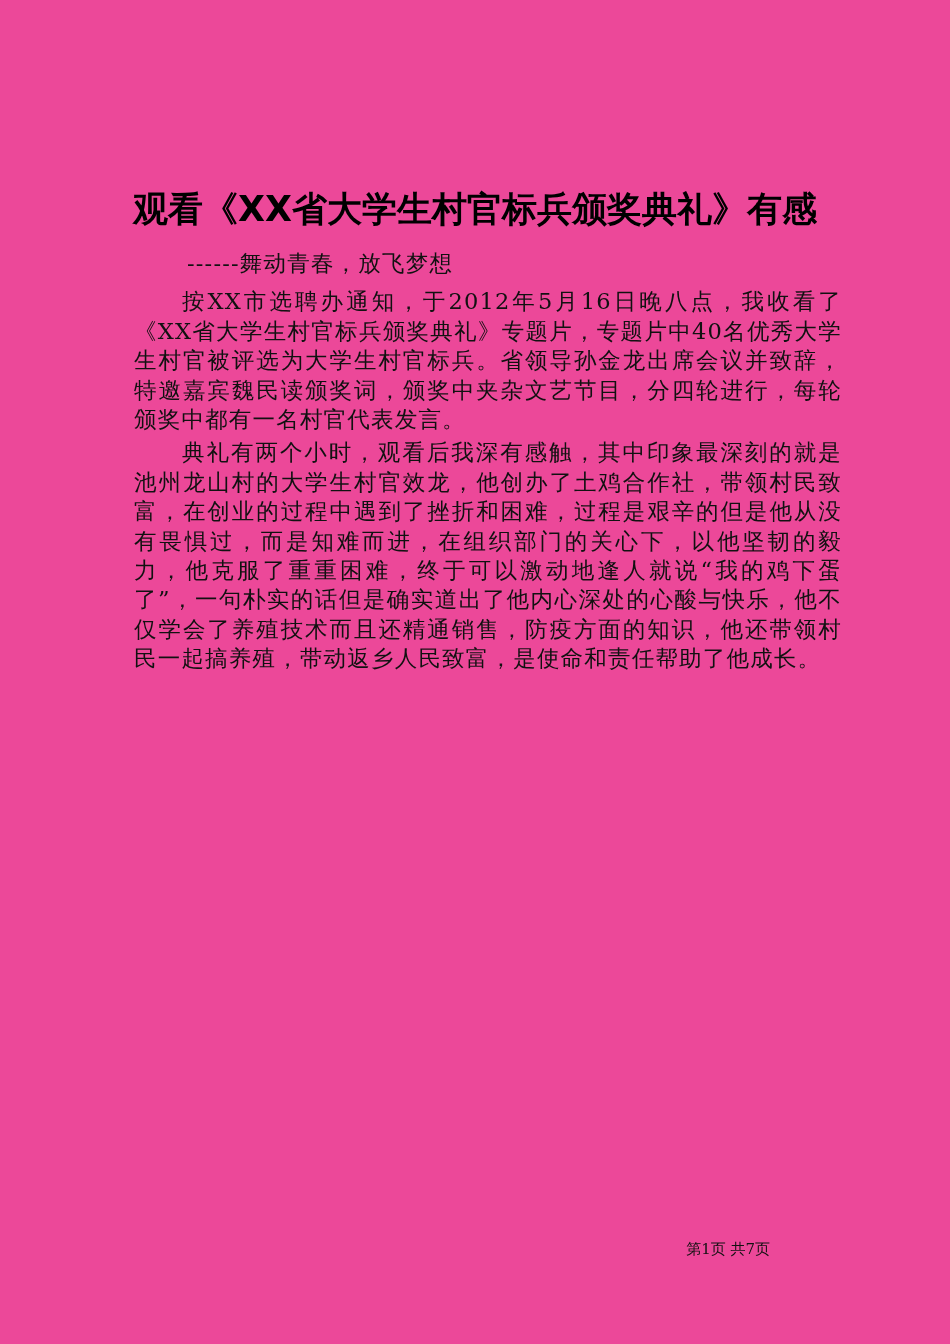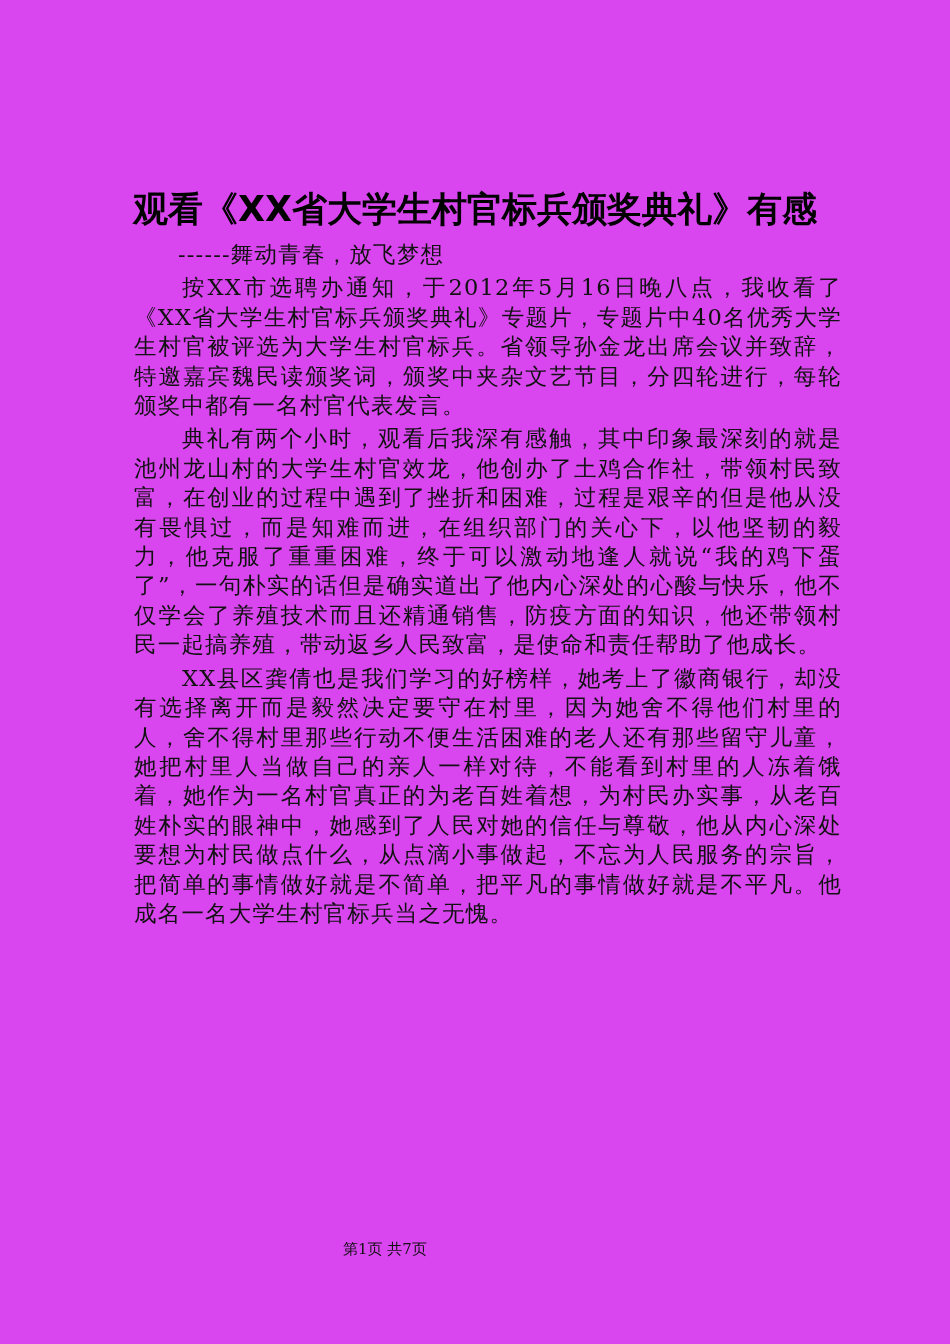--- a/index.html
+++ b/index.html
@@ -1,40 +1,39 @@
 <!DOCTYPE html>
 <html><head>
 <meta charset="utf-8">
 <style>
   html, body { margin: 0; padding: 0; background: #ffffff; }
   body { width: 950px; height: 1344px; position: relative; overflow: hidden; }
-  .page { position: absolute; left: 0; top: 0; width: 950px; height: 1344px; background: #d946ef; }
+  .page { position: absolute; left: 0; top: 0; width: 950px; height: 1344px; background: #ec4899; }
   .title {
     position: absolute; left: 0; width: 950px; top: 184px;
     text-align: center; font-family: "DejaVu Sans", sans-serif;
     font-size: 35px; font-weight: bold; color: #000; letter-spacing: 0px;
     line-height: 50px; margin: 0;
   }
   .body {
     position: absolute; left: 130px; top: 240px; width: 716px;
     font-family: "DejaVu Serif", serif; font-size: 22.5px; color: #111;
     line-height: 29.4px; text-align: justify; letter-spacing: 1.2px;
   }
-  .subtitle { margin: 0; padding-left: 48px; }
+  .subtitle { margin: 9px; padding-left: 48px; }
   .para { margin: 4px; text-indent: 48px; }
   .footer {
-    position: absolute; left: 0; width: 770px; top: 1240px; text-align: center;
+    position: absolute; left: 0; width: 770px; top: 1240px; text-align: right;
     font-family: "DejaVu Serif", serif; font-size: 15px; color: #111;
   }
 </style>
 </head>
 <body>
 
 <div class="page">
   <h1 class="title">观看《XX省大学生村官标兵颁奖典礼》有感</h1>
   <div class="body">
     <p class="subtitle">------舞动青春，放飞梦想</p>
     <p class="para">按XX市选聘办通知，于2012年5月16日晚八点，我收看了《XX省大学生村官标兵颁奖典礼》专题片，专题片中40名优秀大学生村官被评选为大学生村官标兵。省领导孙金龙出席会议并致辞，特邀嘉宾魏民读颁奖词，颁奖中夹杂文艺节目，分四轮进行，每轮颁奖中都有一名村官代表发言。</p>
     <p class="para">典礼有两个小时，观看后我深有感触，其中印象最深刻的就是池州龙山村的大学生村官效龙，他创办了土鸡合作社，带领村民致富，在创业的过程中遇到了挫折和困难，过程是艰辛的但是他从没有畏惧过，而是知难而进，在组织部门的关心下，以他坚韧的毅力，他克服了重重困难，终于可以激动地逢人就说“我的鸡下蛋了”，一句朴实的话但是确实道出了他内心深处的心酸与快乐，他不仅学会了养殖技术而且还精通销售，防疫方面的知识，他还带领村民一起搞养殖，带动返乡人民致富，是使命和责任帮助了他成长。</p>
-    <p class="para">XX县区龚倩也是我们学习的好榜样，她考上了徽商银行，却没有选择离开而是毅然决定要守在村里，因为她舍不得他们村里的人，舍不得村里那些行动不便生活困难的老人还有那些留守儿童，她把村里人当做自己的亲人一样对待，不能看到村里的人冻着饿着，她作为一名村官真正的为老百姓着想，为村民办实事，从老百姓朴实的眼神中，她感到了人民对她的信任与尊敬，他从内心深处要想为村民做点什么，从点滴小事做起，不忘为人民服务的宗旨，把简单的事情做好就是不简单，把平凡的事情做好就是不平凡。他成名一名大学生村官标兵当之无愧。</p>
   </div>
   <div class="footer">第1页 共7页</div>
 </div>
 
 </body></html>

